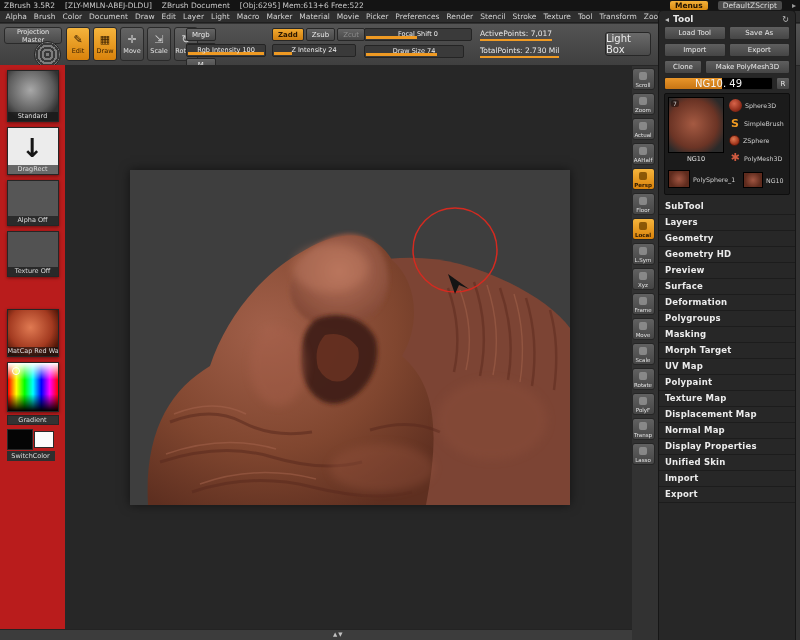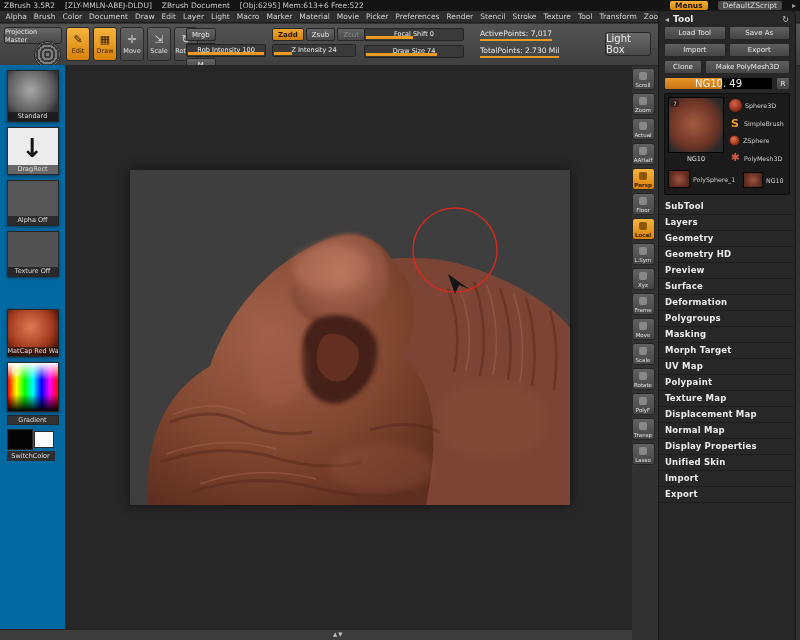--- a/index.html
+++ b/index.html
@@ -14,21 +14,21 @@
   .tb-arrow{color:#9a9a9a;font-size:8px;}
 
   
   .menubar{position:absolute;left:0;top:11px;width:800px;height:12px;background:#2e2e2e;border-bottom:1px solid #1f1f1f;
     display:flex;align-items:center;padding:0 2px;box-sizing:border-box;}
   .menu-item{font-size:7.5px;color:#d2d2d2;padding:0 3.5px;cursor:default;}
 
   
   .toolbar{position:absolute;left:0;top:24px;width:800px;height:41px;background:linear-gradient(#545454,#3f3f3f);border-bottom:1px solid #262626;}
   .pm-btn{position:absolute;left:4px;top:3px;width:58px;height:17px;background:linear-gradient(#666,#4a4a4a);
-    border:1px solid #2a2a2a;border-radius:3px;color:#e6e6e6;font-size:6.5px;line-height:7.5px;text-align:left;padding-top:1px;box-sizing:border-box;}
+    border:1px solid #2a2a2a;border-radius:3px;color:#e6e6e6;font-size:6.5px;line-height:7.5px;text-align:center;padding-top:1px;box-sizing:border-box;}
   .spiral{position:absolute;left:34px;top:17px;width:25px;height:25px;border-radius:50%;border:1px solid #222;
     background:repeating-radial-gradient(circle at 50% 50%, #7d7d7d 0 2px, #383838 2px 4px);}
   .modes{position:absolute;left:66px;top:3px;display:flex;gap:3px;}
   .mode-btn{width:24px;height:34px;background:linear-gradient(#636363,#474747);border:1px solid #2a2a2a;border-radius:3px;
     display:flex;flex-direction:column;align-items:center;justify-content:center;gap:1px;box-sizing:border-box;}
   .mode-btn .mode-icon{font-size:11px;line-height:12px;color:#cfcfcf;}
   .mode-btn .mode-label{font-size:6.5px;color:#e2e2e2;}
   .mode-btn.active{background:linear-gradient(#f5b43c,#d9820b);}
   .mode-btn.active .mode-icon,.mode-btn.active .mode-label{color:#3a2000;}
 
@@ -41,21 +41,21 @@
   .slider{position:absolute;height:13px;background:#3a3a3a;border:1px solid #242424;border-radius:2px;
     font-size:6.5px;color:#eee;text-align:center;box-sizing:border-box;overflow:hidden;}
   .slider span{position:relative;z-index:2;line-height:11px;white-space:nowrap;}
   .slider .fill{position:absolute;left:1px;bottom:1px;height:3px;background:#ef9a23;z-index:1;}
 
   .points{position:absolute;font-size:7.5px;color:#e8e8e8;border-bottom:2px solid #ef9a23;padding-bottom:1px;white-space:nowrap;}
   .lightbox-btn{position:absolute;left:605px;top:8px;width:44px;height:22px;background:linear-gradient(#6a6a6a,#4a4a4a);
     border:1px solid #272727;border-radius:3px;color:#e9e9e9;font-size:10px;display:flex;align-items:center;justify-content:center;}
 
   
-  .sidebar{position:absolute;left:0;top:65px;width:65px;bottom:10px;background:#0369a1;border-right:1px solid #2a2a2a;}
+  .sidebar{position:absolute;left:0;top:65px;width:65px;bottom:10px;background:#b91c1c;border-right:1px solid #2a2a2a;}
   .side-thumb{position:relative;width:52px;margin:5px auto 0;border:1px solid #262626;box-shadow:0 1px 3px rgba(0,0,0,.45);box-sizing:border-box;}
   .side-label{position:absolute;left:0;right:0;bottom:0;background:rgba(15,15,15,.6);color:#ddd;font-size:6.5px;text-align:center;line-height:9px;white-space:nowrap;overflow:hidden;}
   .thumb-brush{height:52px;background:radial-gradient(circle at 45% 38%, #a8a8a8, #5c5c5c 55%, #313131 75%);background-color:#313131;}
   .thumb-stroke{height:48px;background:#ececec;display:flex;align-items:center;justify-content:center;}
   .thumb-stroke .arrow{color:#151515;font-size:26px;font-weight:bold;line-height:26px;margin-top:-6px;}
   .thumb-flat{height:46px;background:#565656;}
   .thumb-flat2{height:46px;background:#525252;}
   .thumb-mat{height:48px;background-color:#262626;background-image:radial-gradient(circle at 45% 38%, #e07a52, #a33a20 55%, #521708 80%);margin-top:32px;}
   .thumb-picker{height:50px;
     background-image:linear-gradient(to bottom, rgba(255,255,255,1) 0%, rgba(255,255,255,0) 35%, rgba(0,0,0,0) 65%, rgba(0,0,0,1) 100%),
@@ -209,21 +209,21 @@
 
     <span class="sbtn active">Zadd</span>
         <span class="sbtn">Zsub</span>
         <span class="sbtn disabled">Zcut</span>
       </div>
     <div class="slider" style="left:272px;top:20px;width:84px;">
       <span>Z Intensity 24</span>
       <i class="fill" style="width: calc(24% - 2px);"></i>
     </div>
 
-    <div class="slider" style="left:364px;top:4px;width:100px;">
+    <div class="slider" style="left:364px;top:4px;width:108px;">
       <span>Focal Shift 0</span>
       <i class="fill" style="width: calc(50% - 2px);"></i>
     </div>
     <div class="slider" style="left:364px;top:21px;width:100px;">
       <span>Draw Size 74</span>
       <i class="fill" style="width: calc(74% - 2px);"></i>
     </div>
 
     <div class="points" style="left:480px;top:5px;">ActivePoints: 7,017</div>
     <div class="points" style="left:480px;top:22px;">TotalPoints: 2.730 Mil</div>

